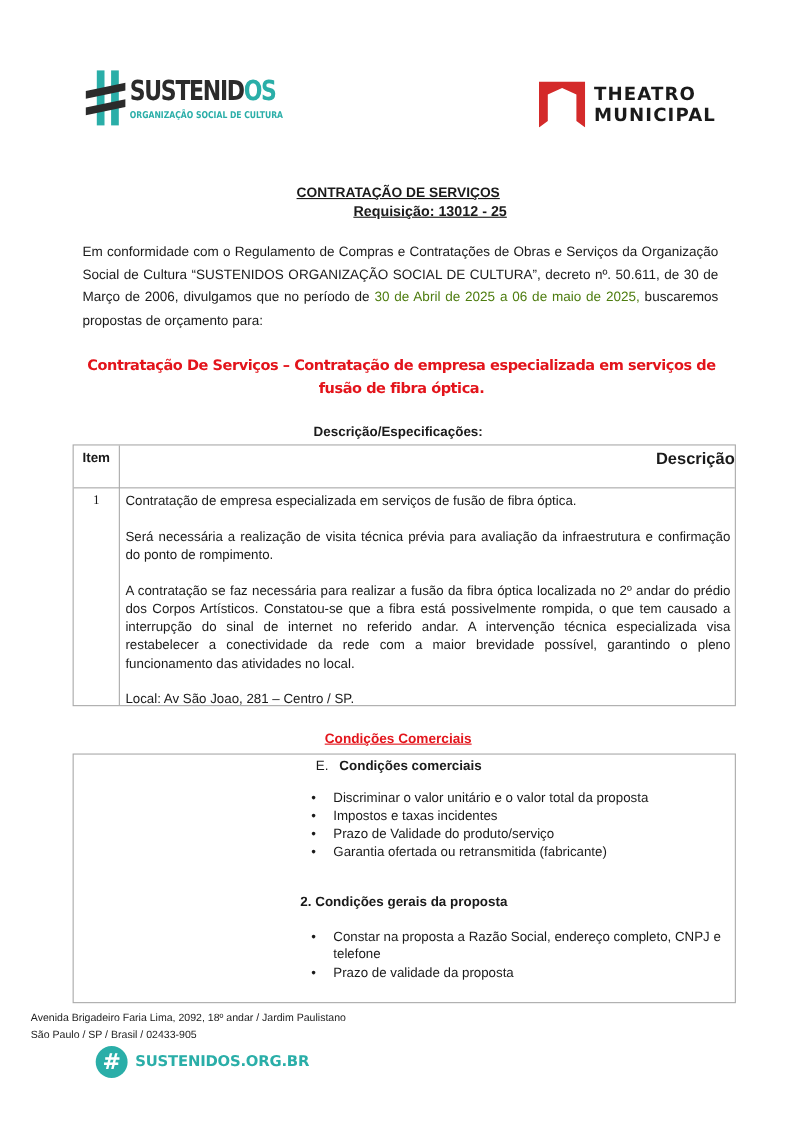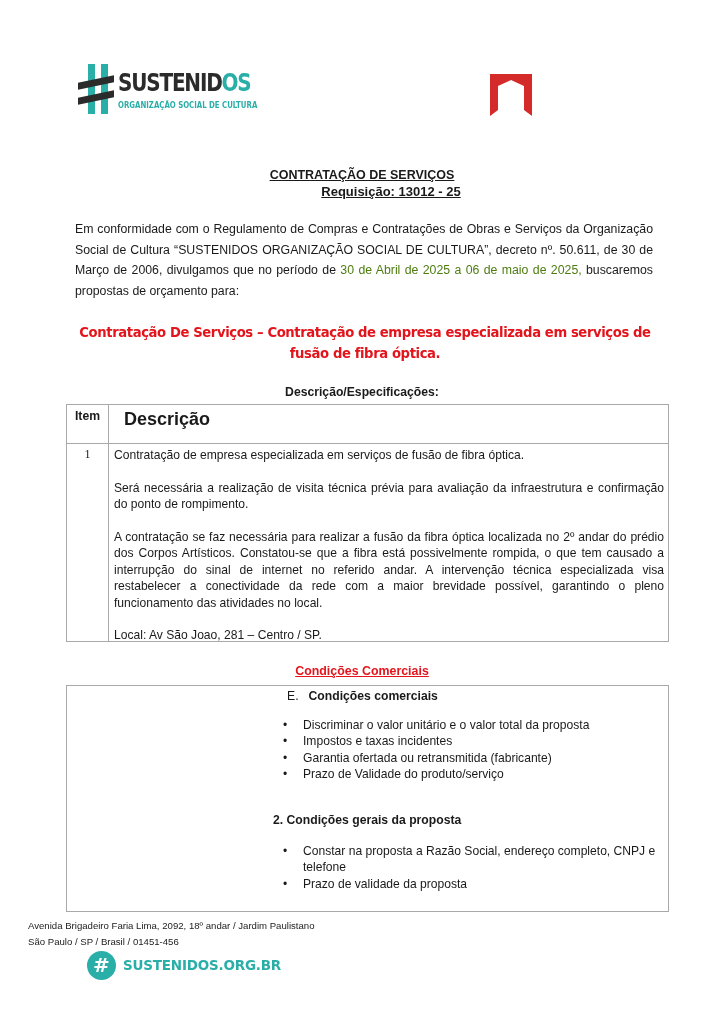--- a/index.html
+++ b/index.html
@@ -34,21 +34,21 @@
   .service-title { left: 70px; top: 322px; width: 590px; text-align: center; color: #e3141b; font-weight: bold;
                    font-size: 13.2px; line-height: 21px; font-family: "DejaVu Sans", sans-serif; letter-spacing: -0.4px; }
 
   .spec-heading { left: 0; width: 724px; top: 385px; text-align: center; font-weight: bold; font-size: 12.2px; }
 
   
   #spec-table { left: 66px; top: 404px; width: 603px; height: 238px; border: 1px solid #a9a9a9; box-sizing: border-box; }
   .col-div { position: absolute; left: 41px; top: 0; bottom: 0; width: 1px; background: #a9a9a9; }
   .row-div { position: absolute; left: 0; right: 0; top: 38px; height: 1px; background: #a9a9a9; }
   .th-item { position: absolute; left: 0; width: 41px; top: 4px; text-align: center; font-weight: bold; font-size: 12.2px; }
-  .th-desc { position: absolute; left: 57px; right: 0; top: 4px; text-align: left; font-weight: bold; font-size: 18px; }
+  .th-desc { position: absolute; left: 42px; right: 0; top: 4px; text-align: right; font-weight: bold; font-size: 15px; }
   .td-item { position: absolute; left: 0; width: 41px; top: 42px; text-align: center; font-size: 12px; font-family: "Liberation Serif", serif; }
   .td-desc { position: absolute; left: 47px; width: 550px; top: 42px; font-size: 12.1px; line-height: 16.4px; text-align: justify; }
   .td-desc p { margin: 0 0 16.4px 0; }
 
   
   .cond-heading { left: 0; width: 724px; top: 664px; text-align: center; font-weight: bold; font-size: 12.4px;
                   color: #e3141b; text-decoration: underline; }
   #cond-table { left: 66px; top: 685px; width: 603px; height: 227px; border: 1px solid #a9a9a9; border-bottom-color: #a9a9a9; box-sizing: border-box; padding-left: 12px; }
   .cond-sec-title { position: absolute; font-weight: bold; font-size: 12.2px; }
   #sec-e { left: 220px; top: 3px; }
@@ -78,20 +78,24 @@
     <div class="hash-h" style="top:30px;"></div>
   </div>
   <div class="sust-word"><span>SUSTENID</span><span class="os">OS</span></div>
   <div class="sust-sub">ORGANIZAÇÃO SOCIAL DE CULTURA</div>
 </div>
 
 <div id="logo-theatro" class="abs">
   <svg class="tm-arch" viewBox="0 0 42 42">
     <path d="M0 0 H42 V42 L34 36 V12 L21 6 L8 12 V36 L0 42 Z" fill="#d42a2a"></path>
   </svg>
+  <div class="tm-text">
+    <div>THEATRO</div>
+    <div>MUNICIPAL</div>
+  </div>
 </div>
 
 <div id="title1" class="abs title">CONTRATAÇÃO DE SERVIÇOS</div>
 <div id="title2" class="abs title">Requisição: 13012 - 25</div>
 
 <div class="abs intro"><span>Em conformidade com o Regulamento de Compras e Contratações de Obras e Serviços da Organização Social de Cultura “SUSTENIDOS ORGANIZAÇÃO SOCIAL DE CULTURA”, decreto nº. 50.611, de 30 de Março de 2006, divulgamos que no período de </span><span class="red">30 de Abril de 2025 a 06 de maio de 2025,</span><span> buscaremos propostas de orçamento para:</span></div>
 
 <div class="abs service-title">Contratação De Serviços – Contratação de empresa especializada em serviços de fusão de fibra óptica.</div>
 
 <div class="abs spec-heading">Descrição/Especificações:</div>
@@ -110,30 +114,30 @@
   </div>
 </div>
 
 <div class="abs cond-heading">Condições Comerciais</div>
 
 <div id="cond-table" class="abs">
   <div id="sec-e" class="cond-sec-title"><span class="letter">E.</span><span>Condições comerciais</span></div>
   <ul id="list-e" class="blist">
     <li>Discriminar o valor unitário e o valor total da proposta</li>
     <li>Impostos e taxas incidentes</li>
+    <li>Prazo de Validade do produto/serviço</li>
     <li>Garantia ofertada ou retransmitida (fabricante)</li>
-    <li>Prazo de Validade do produto/serviço</li>
   </ul>
   <div id="sec-2" class="cond-sec-title">2. Condições gerais da proposta</div>
   <ul id="list-2" class="blist">
     <li>Constar na proposta a Razão Social, endereço completo, CNPJ e telefone</li>
     <li>Prazo de validade da proposta</li>
   </ul>
 </div>
 
 <div class="abs footer-addr">
   <div>Avenida Brigadeiro Faria Lima, 2092, 18º andar / Jardim Paulistano</div>
-  <div>São Paulo / SP / Brasil / 01451-456</div>
+  <div>São Paulo / SP / Brasil / 02433-905</div>
 </div>
 <div id="footer-logo" class="abs">
   <div class="f-circle">#</div>
   <div class="f-url">SUSTENIDOS.ORG.BR</div>
 </div>
 
 </body></html>

